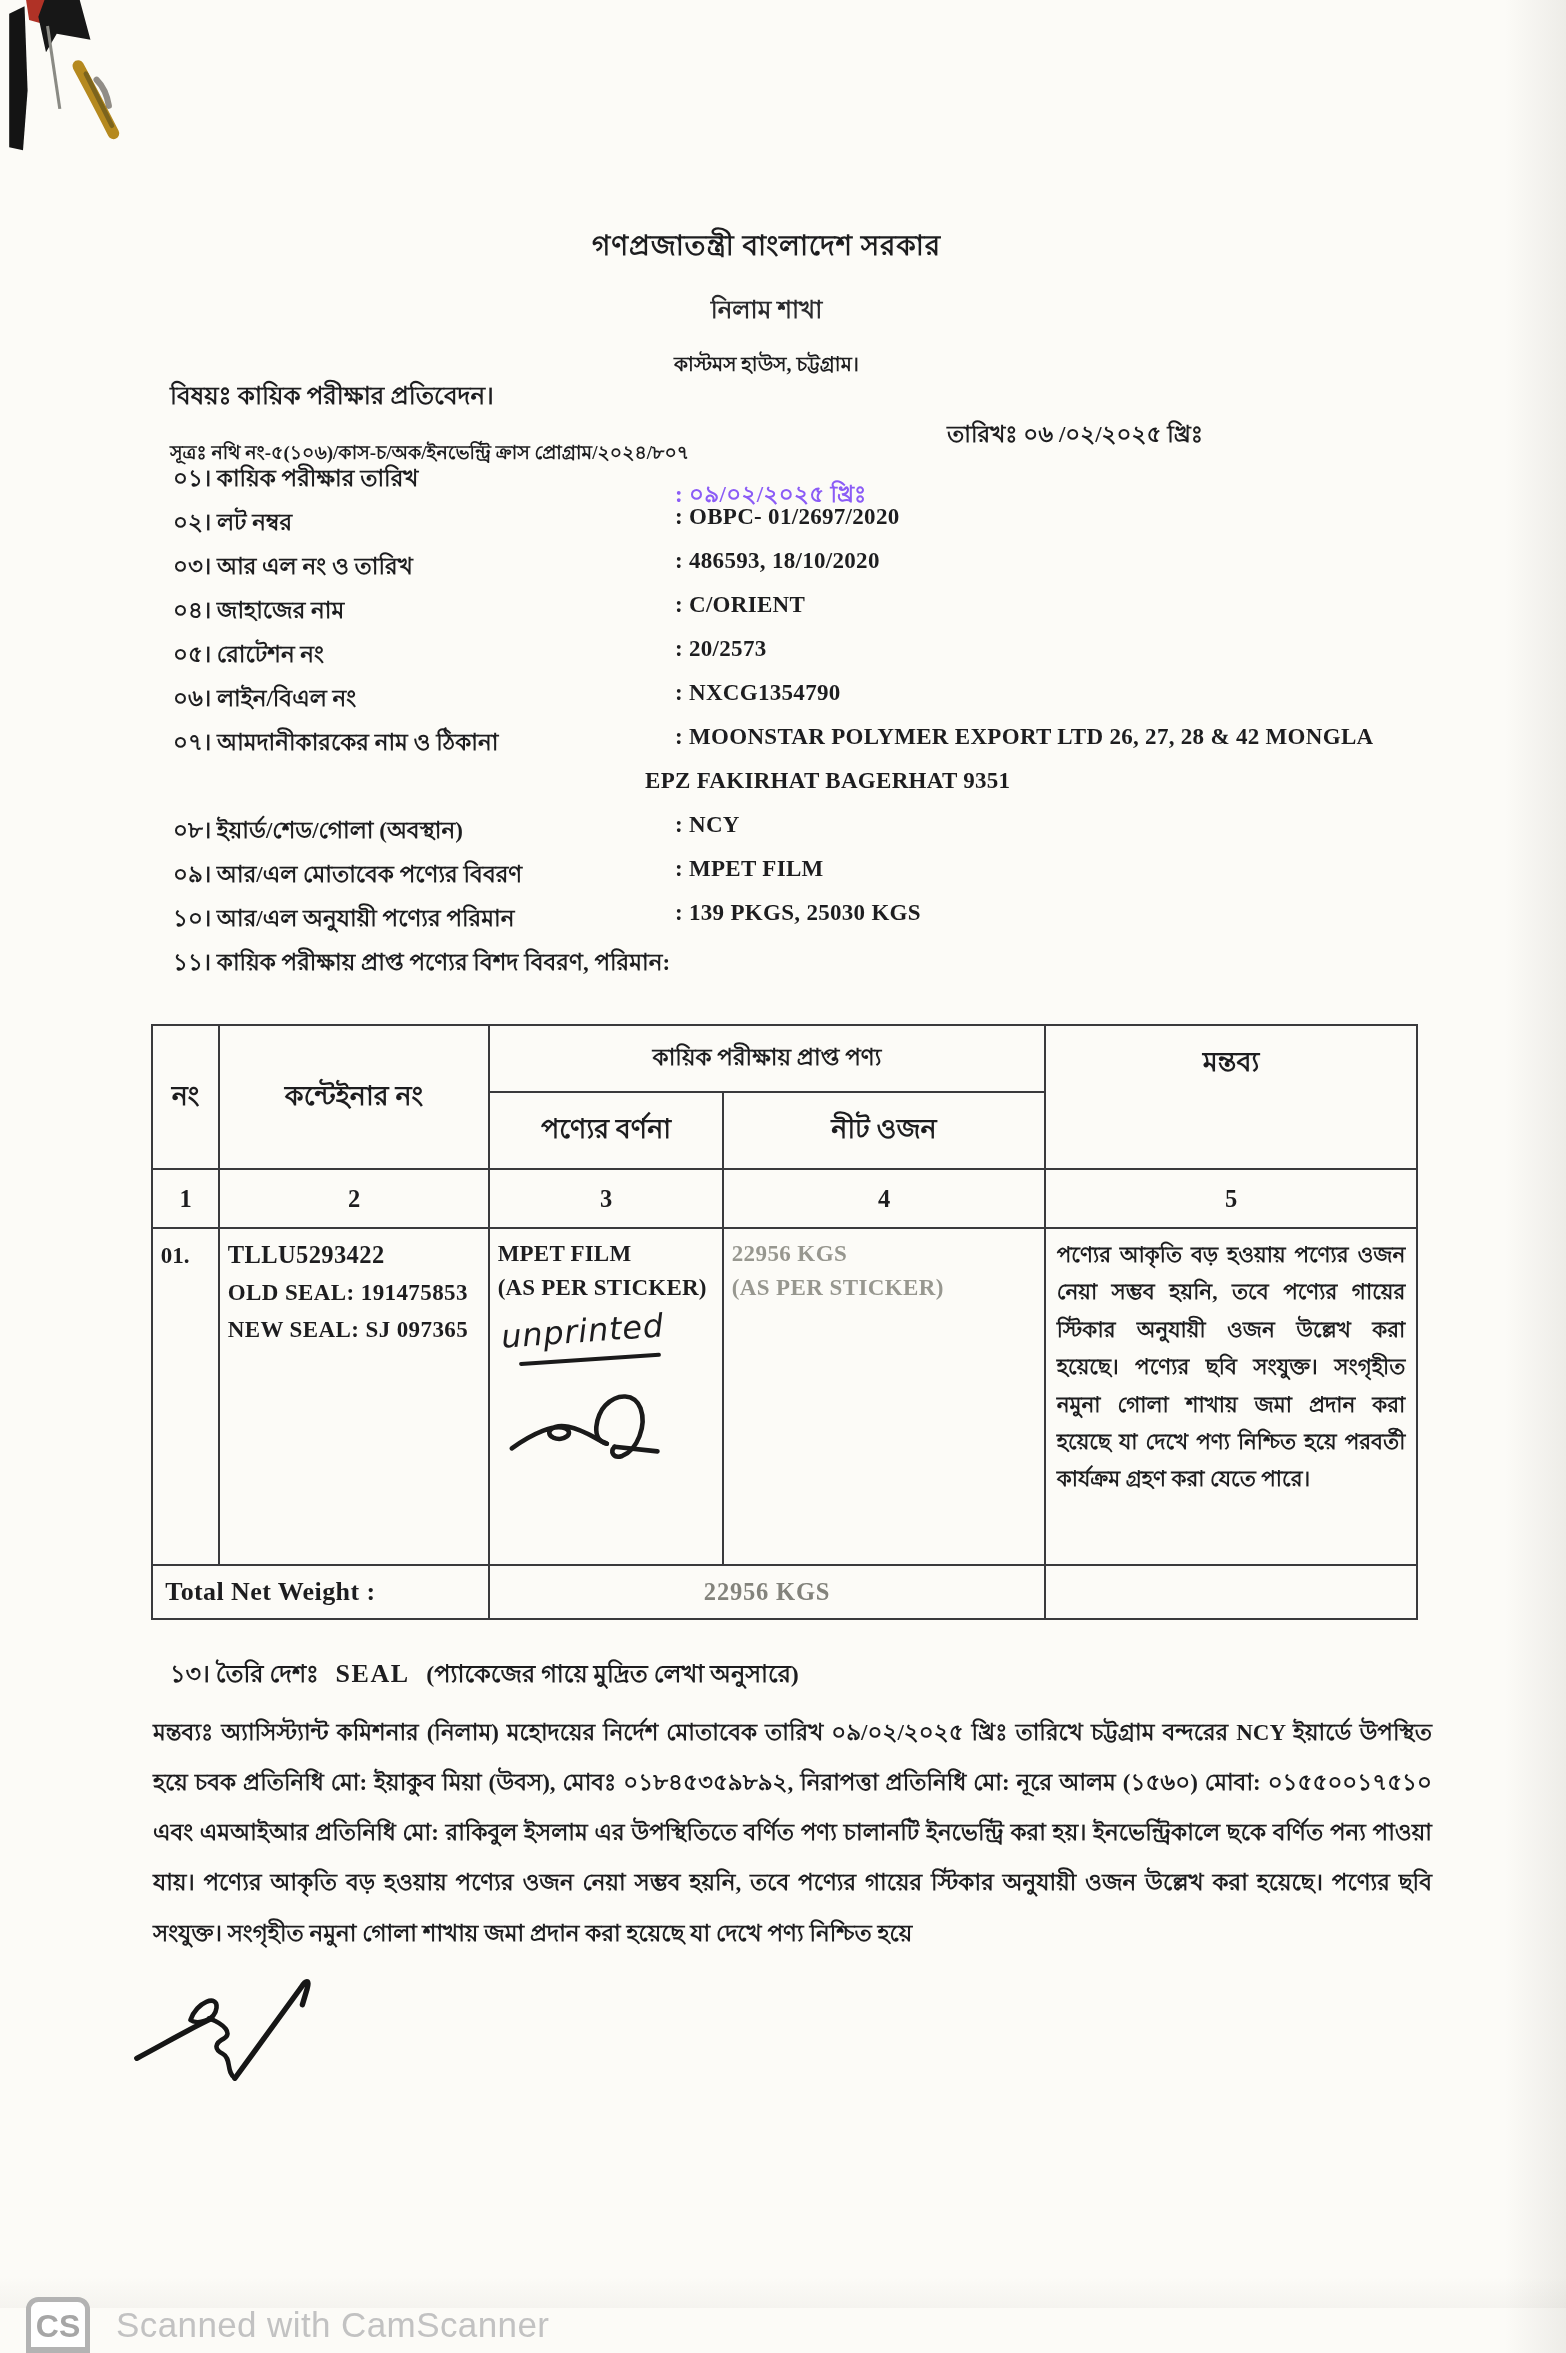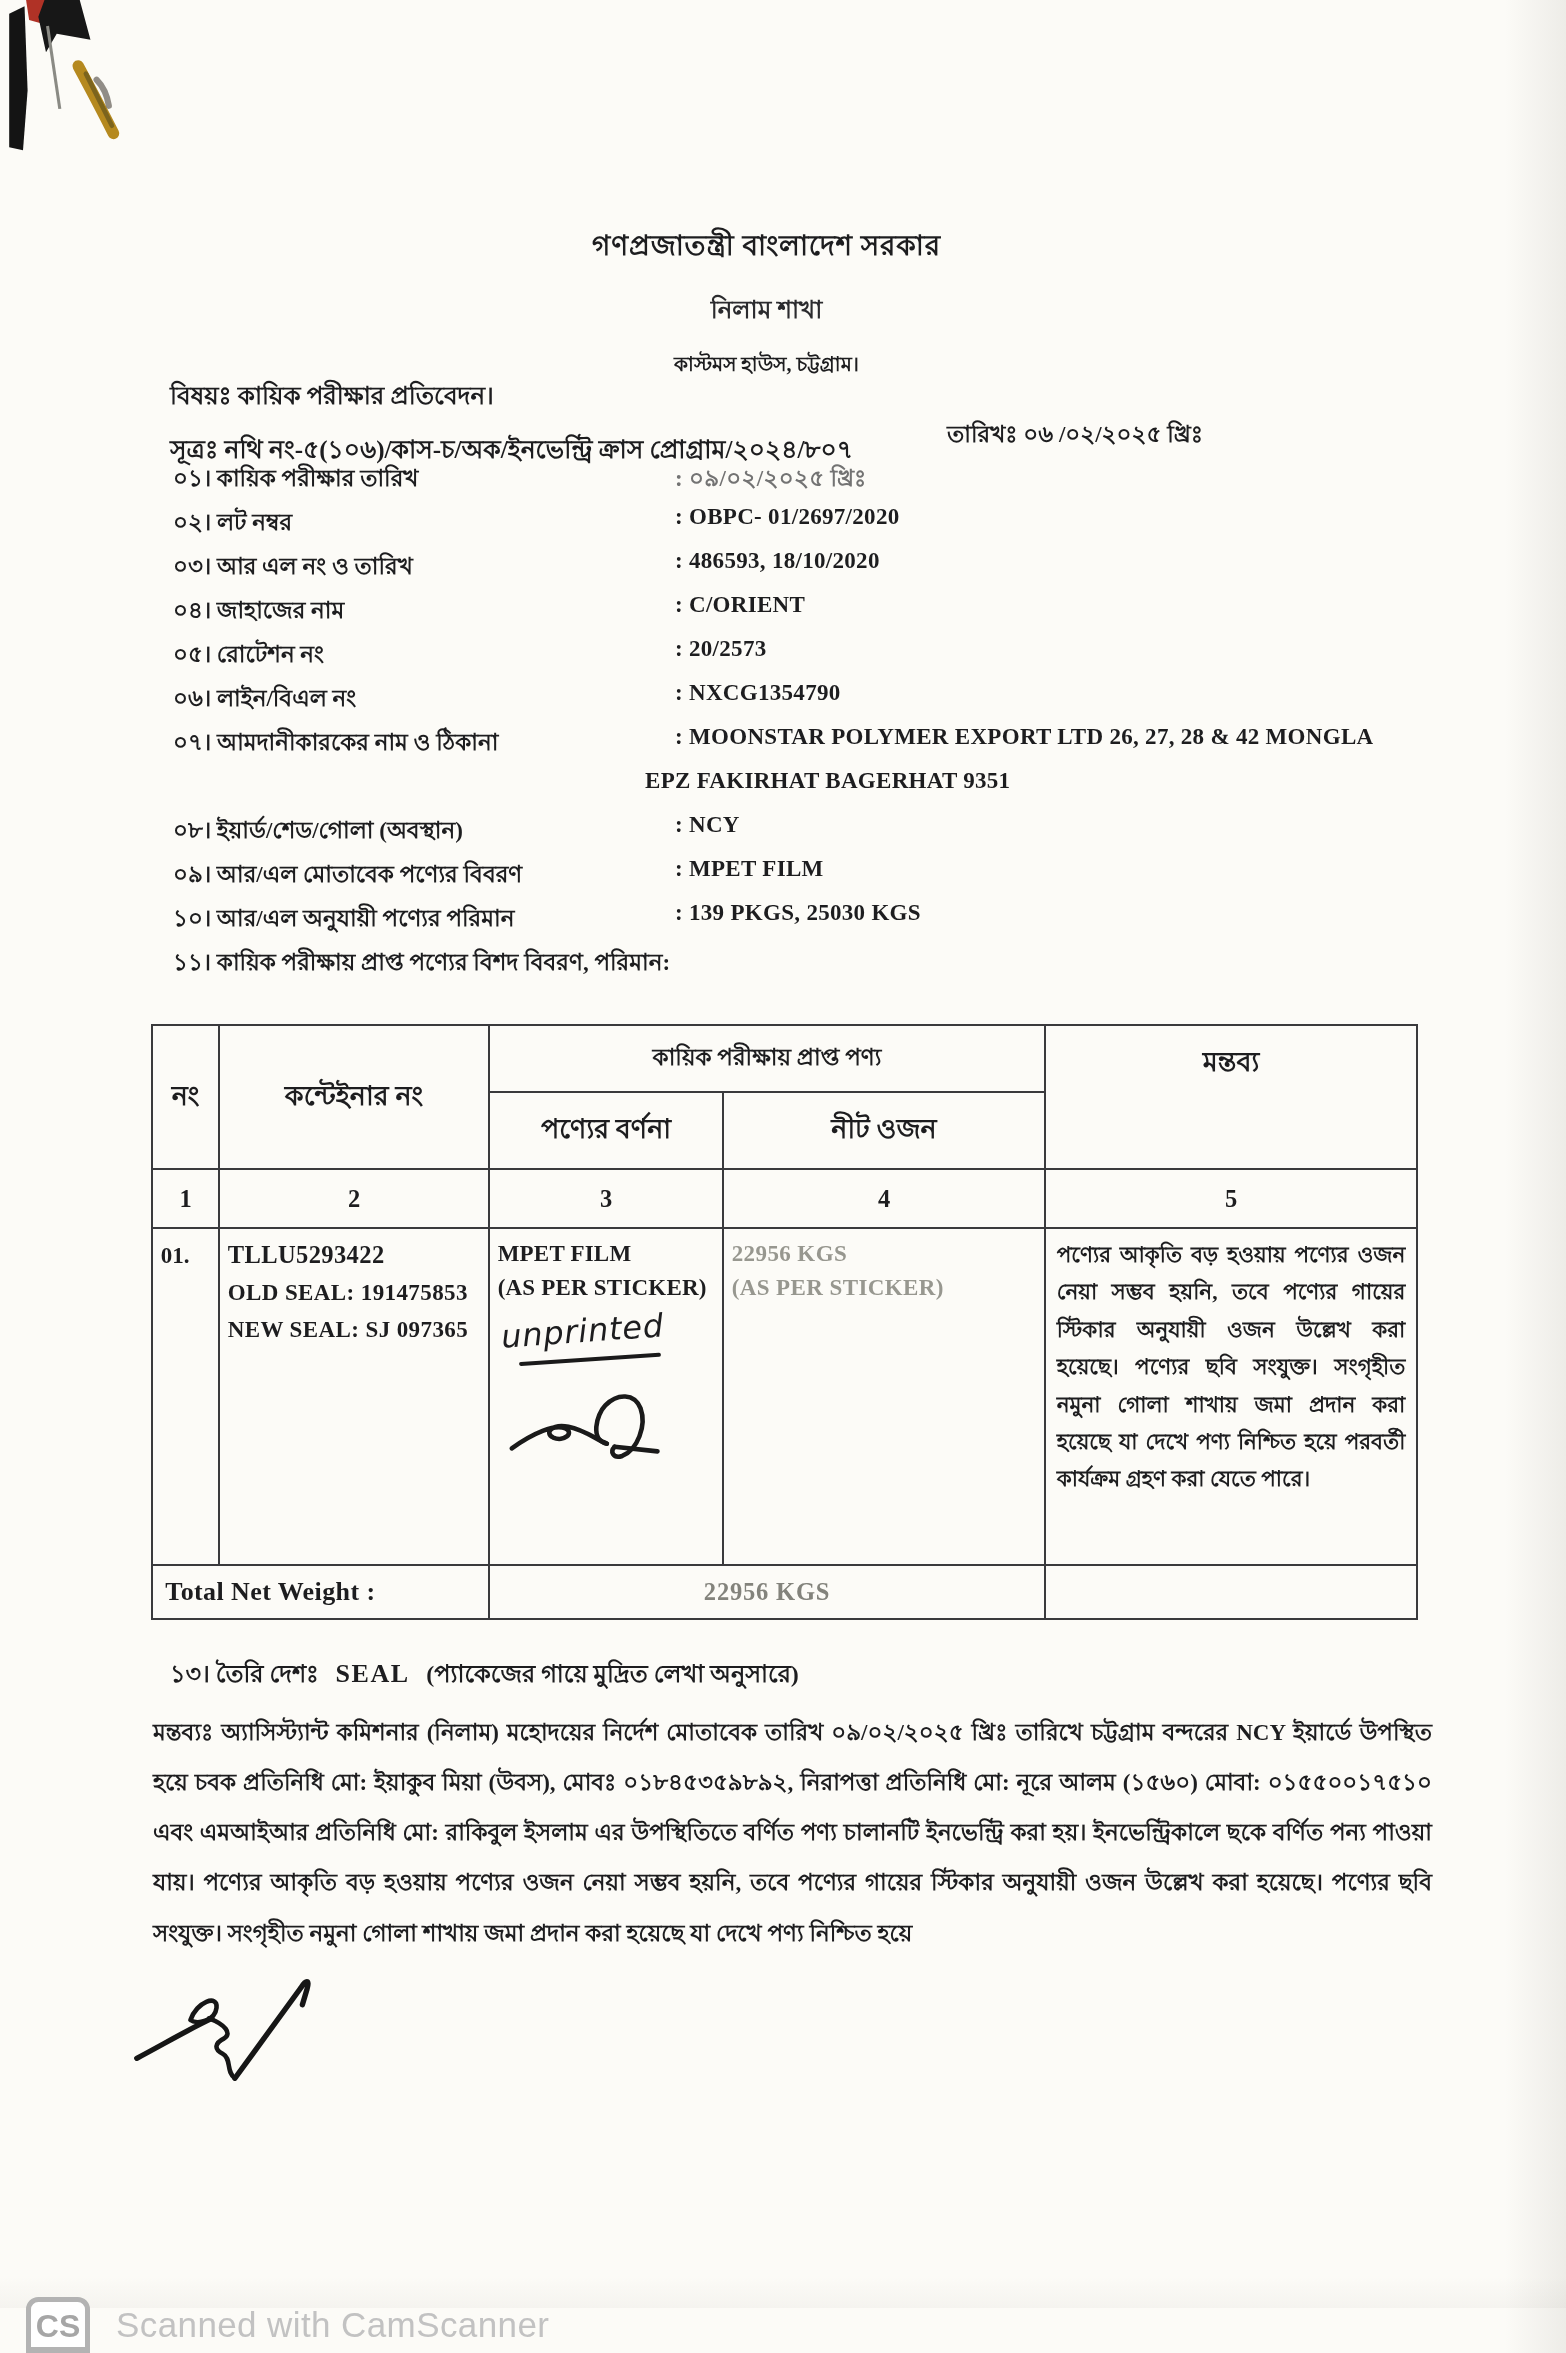--- a/index.html
+++ b/index.html
@@ -14,29 +14,29 @@
     background:linear-gradient(to right,rgba(0,0,0,0),rgba(110,105,95,.10));}
   .edge-bottom{position:absolute;left:0;bottom:46px;width:100%;height:31px;
     background:linear-gradient(to bottom,rgba(0,0,0,0),rgba(110,105,95,.05));}
   
   .doc-header{left:0;top:224px;width:1533px;text-align:center;}
   .doc-header .h1{font-size:28px;font-weight:700;letter-spacing:0.8px;}
   .doc-header .h2{font-size:24.5px;font-weight:600;margin-top:20px;color:#2b2b2e;}
   .doc-header .h3{font-size:20px;font-weight:700;margin-top:18.4px;}
   .subject{left:170px;top:377px;font-size:24.5px;font-weight:700;}
   .ref-row{left:0;top:422px;width:1566px;height:31px;}
-  .ref-text{position:absolute;left:170px;top:8px;font-size:25px;font-weight:600;text-align:right;}
+  .ref-text{position:absolute;left:170px;top:16px;font-size:19px;font-weight:600;text-align:right;}
   .date-text{position:absolute;left:947px;top:-6.1px;font-size:23px;font-weight:700;}
   
   .items{left:173px;top:460px;width:1257px;}
   .item-row{position:relative;height:44px;font-size:23px;}
   .item-label{position:absolute;left:0;font-weight:600;}
   .item-value{position:absolute;left:502px;font-weight:600;letter-spacing:0.3px;white-space:nowrap;}
   .item-full{position:absolute;left:0;font-weight:600;white-space:nowrap;}
-  .dim{color:#737373;}
+  .dim{color:#8b5cf6;margin-top:16px;}
   
   table.main{position:absolute;left:151px;top:1024px;width:1265px;border-collapse:collapse;table-layout:fixed;}
   table.main td,table.main th{border:2.3px solid #3a3a3c;padding:4.6px 7.7px;font-weight:600;}
   th.group{font-size:23px;}
   th.bn{font-size:27px;}
   .idx td{text-align:center;font-size:24.5px;font-weight:700;height:48px;}
   .datarow td{vertical-align:top;font-size:23px;}
   .cell-no{padding-top:14px !important;font-weight:bold;border-radius:23px;}
   .cell-container div{margin-top:10.7px;font-weight:700;letter-spacing:0.4px;white-space:nowrap;}
   .cell-container div:first-child{margin-top:7.7px;font-size:24.5px;}

